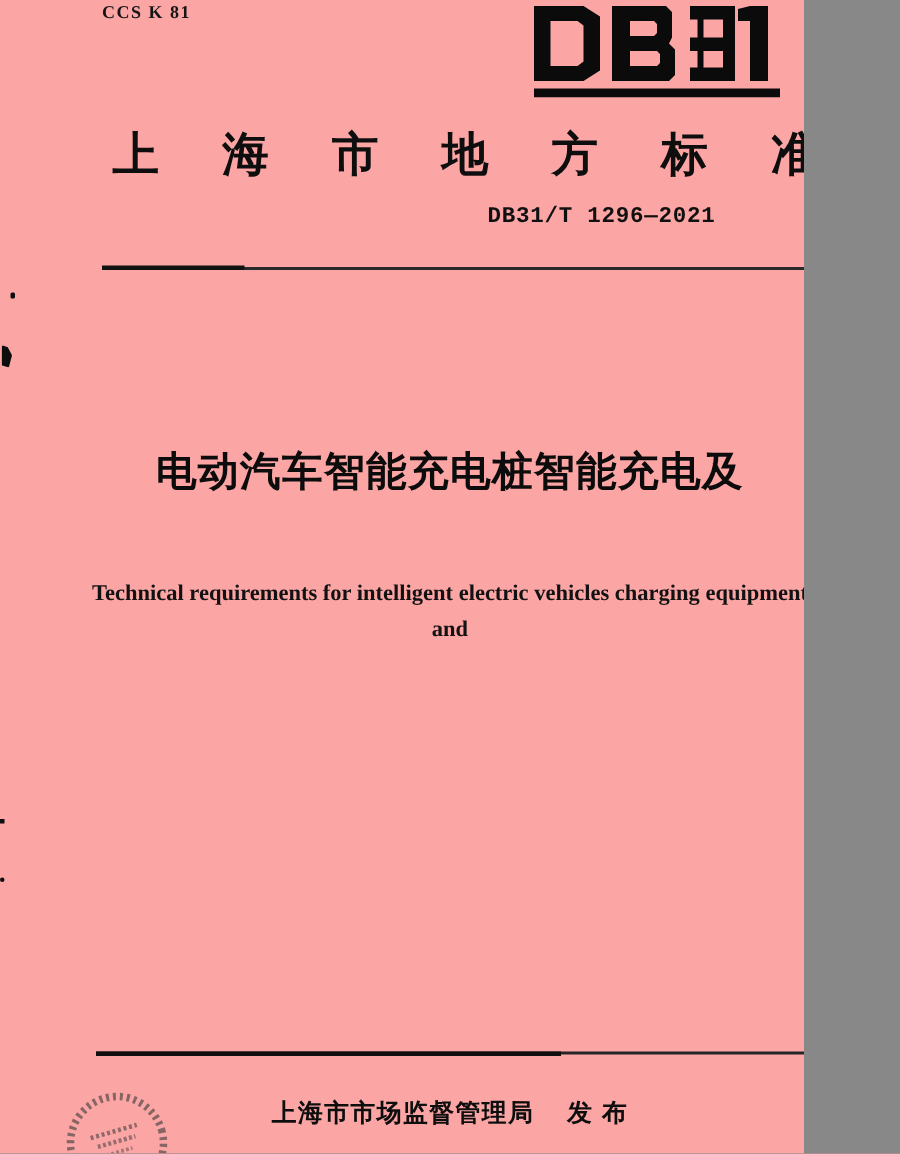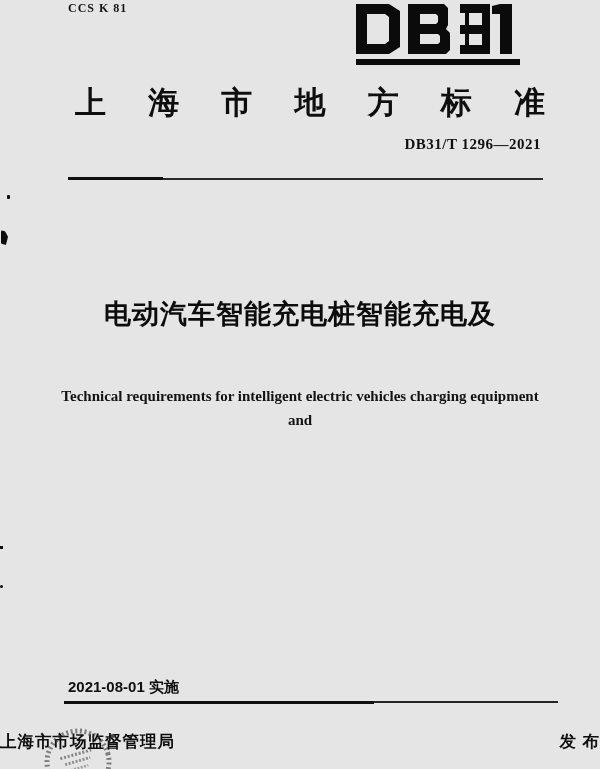--- a/index.html
+++ b/index.html
@@ -1,19 +1,19 @@
 <!DOCTYPE html>
 <html><head>
 <meta charset="utf-8">
 <style>
   html,body{margin:0;padding:0;background:#888;}
   .page{
     position:relative;
-    width:600px;height:769px;
-    background:#e5e5e5;
+    width:536px;height:769px;
+    background:#fca5a5;
     overflow:hidden;
     font-family:"Liberation Sans", sans-serif;
     color:#111;
   }
   
   .codes{
     position:absolute;left:68px;top:-11px;
     font-family:"Liberation Serif", serif;
     font-weight:bold;font-size:12px;line-height:13px;
     letter-spacing:1px;color:#151515;
@@ -22,21 +22,21 @@
   .logo{position:absolute;left:356px;top:4px;width:164px;height:61px;}
   .sr{position:absolute;width:1px;height:1px;overflow:hidden;clip:rect(0 0 0 0);white-space:nowrap;}
   
   .std-header{
     position:absolute;left:75px;top:82px;width:470px;
     display:flex;justify-content:space-between;
     font-size:31px;font-weight:700;color:#0e0e0e;
   }
   .doc-number{
     position:absolute;right:59px;top:136px;
-    font-family:Liberation Serif, serif;
+    font-family:Liberation Mono, monospace;
     font-weight:bold;font-size:15px;letter-spacing:.5px;color:#101010;
   }
   .rule-top{position:absolute;left:68px;top:178px;width:475px;height:2px;background:#2a2a2a;}
   .rule-top-dark{position:absolute;left:68px;top:177px;width:95px;height:3px;background:#111;}
   .main-title{
     position:absolute;left:0;top:291px;width:600px;
     text-align:center;font-size:27px;font-weight:700;
     letter-spacing:1px;line-height:47px;color:#0c0c0c;
   }
   .english-title{
@@ -47,21 +47,21 @@
   }
   .date-row{
     position:absolute;left:68px;right:42px;top:678px;
     display:flex;justify-content:space-between;
     font-size:15px;font-weight:700;color:#0f0f0f;
   }
   .rule-bottom{position:absolute;left:64px;top:701px;width:494px;height:2px;background:#262626;}
   .rule-bottom-dark{position:absolute;left:64px;top:701px;width:310px;height:3px;background:#101010;}
   .publisher-row{
     position:absolute;left:0;top:731px;width:600px;
-    display:flex;justify-content:space-between;gap:22px;
+    display:flex;justify-content:center;gap:22px;
     font-size:16.5px;font-weight:700;letter-spacing:1px;color:#0e0e0e;
   }
   
   .seal{position:absolute;left:40px;top:716px;width:78px;height:53px;opacity:.8;}
   
   .mark{position:absolute;background:#0d0d0d;}
   .mark-dot{left:7px;top:195px;width:3px;height:4px;border-radius:1px;}
   .mark-blob{left:1px;top:230px;width:7px;height:15px;border-radius:2px;clip-path:polygon(0 0,60% 10%,100% 45%,70% 100%,0 90%);}
   .mark-speck1{left:0;top:546px;width:3px;height:3px;}
   .mark-speck2{left:0;top:585px;width:3px;height:3px;border-radius:50%;}
@@ -113,21 +113,20 @@
 
   <div class="main-title">
     <div>电动汽车智能充电桩智能充电及</div>
   </div>
 
   <div class="english-title">
     <div>Technical requirements for intelligent electric vehicles charging equipment and</div>
   </div>
 
   <div class="date-row">
-    <span>2021-08-01 实施</span>
   </div>
 
   <div class="rule-bottom"></div>
   <div class="rule-bottom-dark"></div>
 
   <div class="publisher-row">
     <span>上海市市场监督管理局</span>
     <span>发 布</span>
   </div>
 

